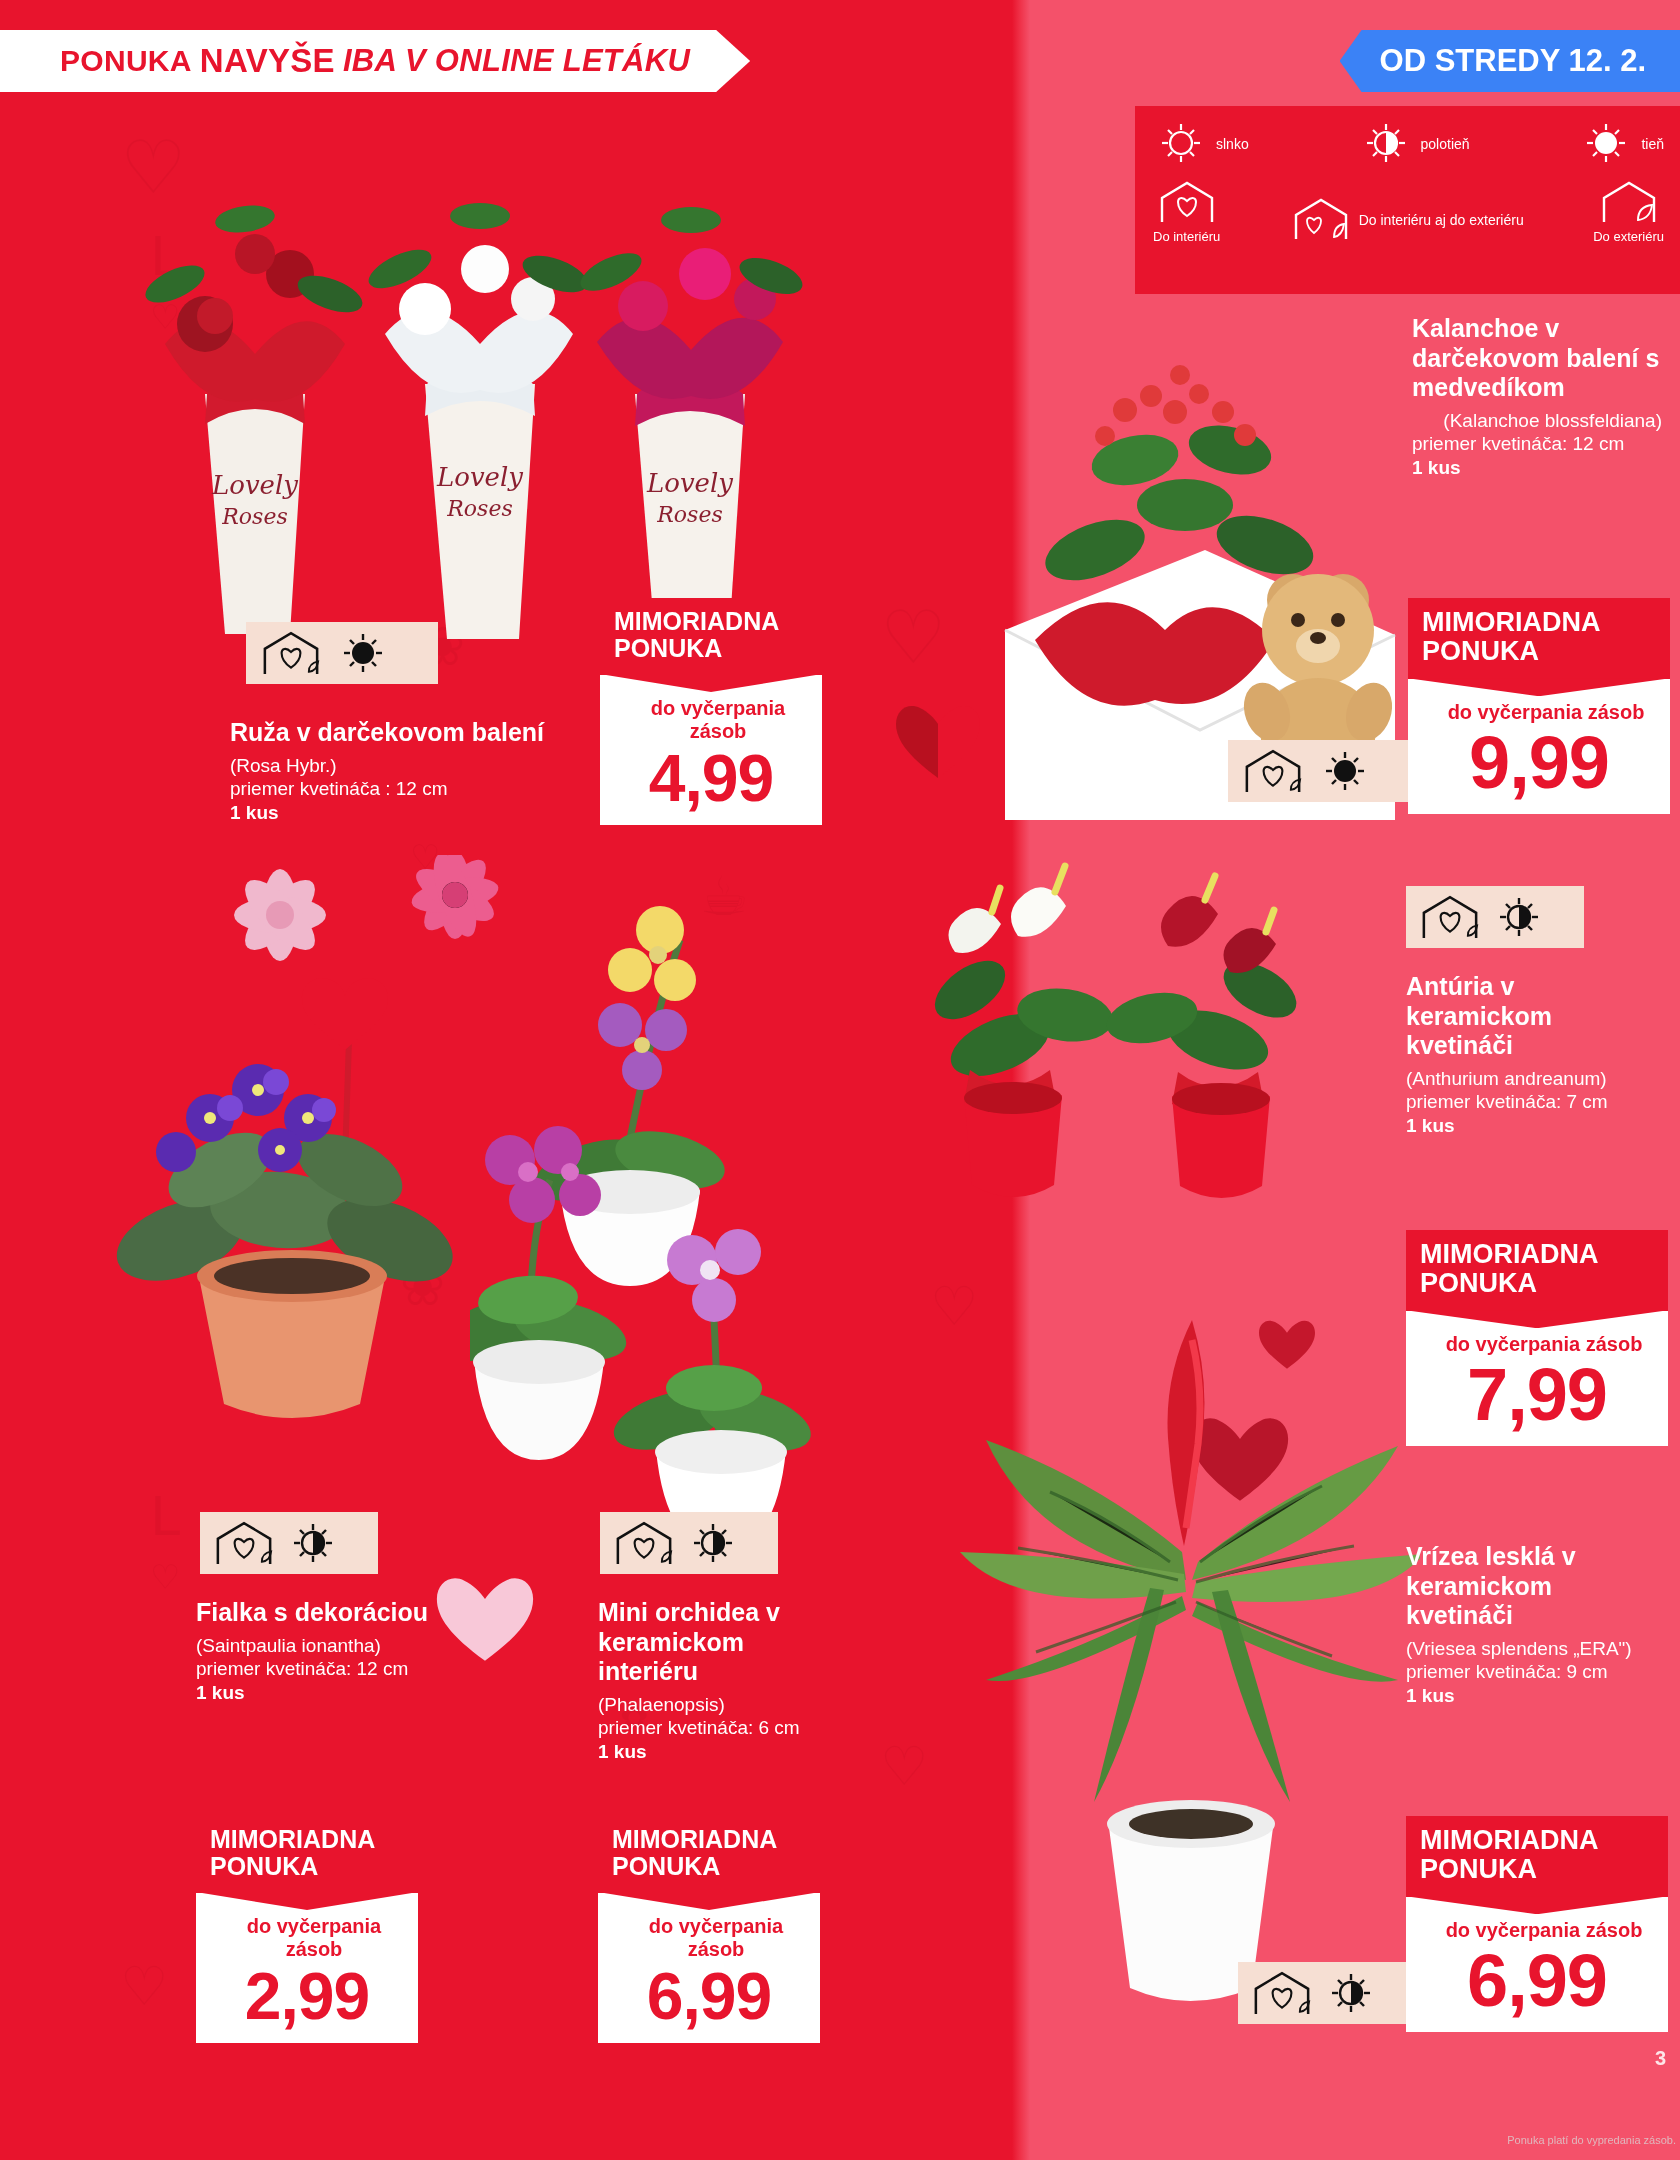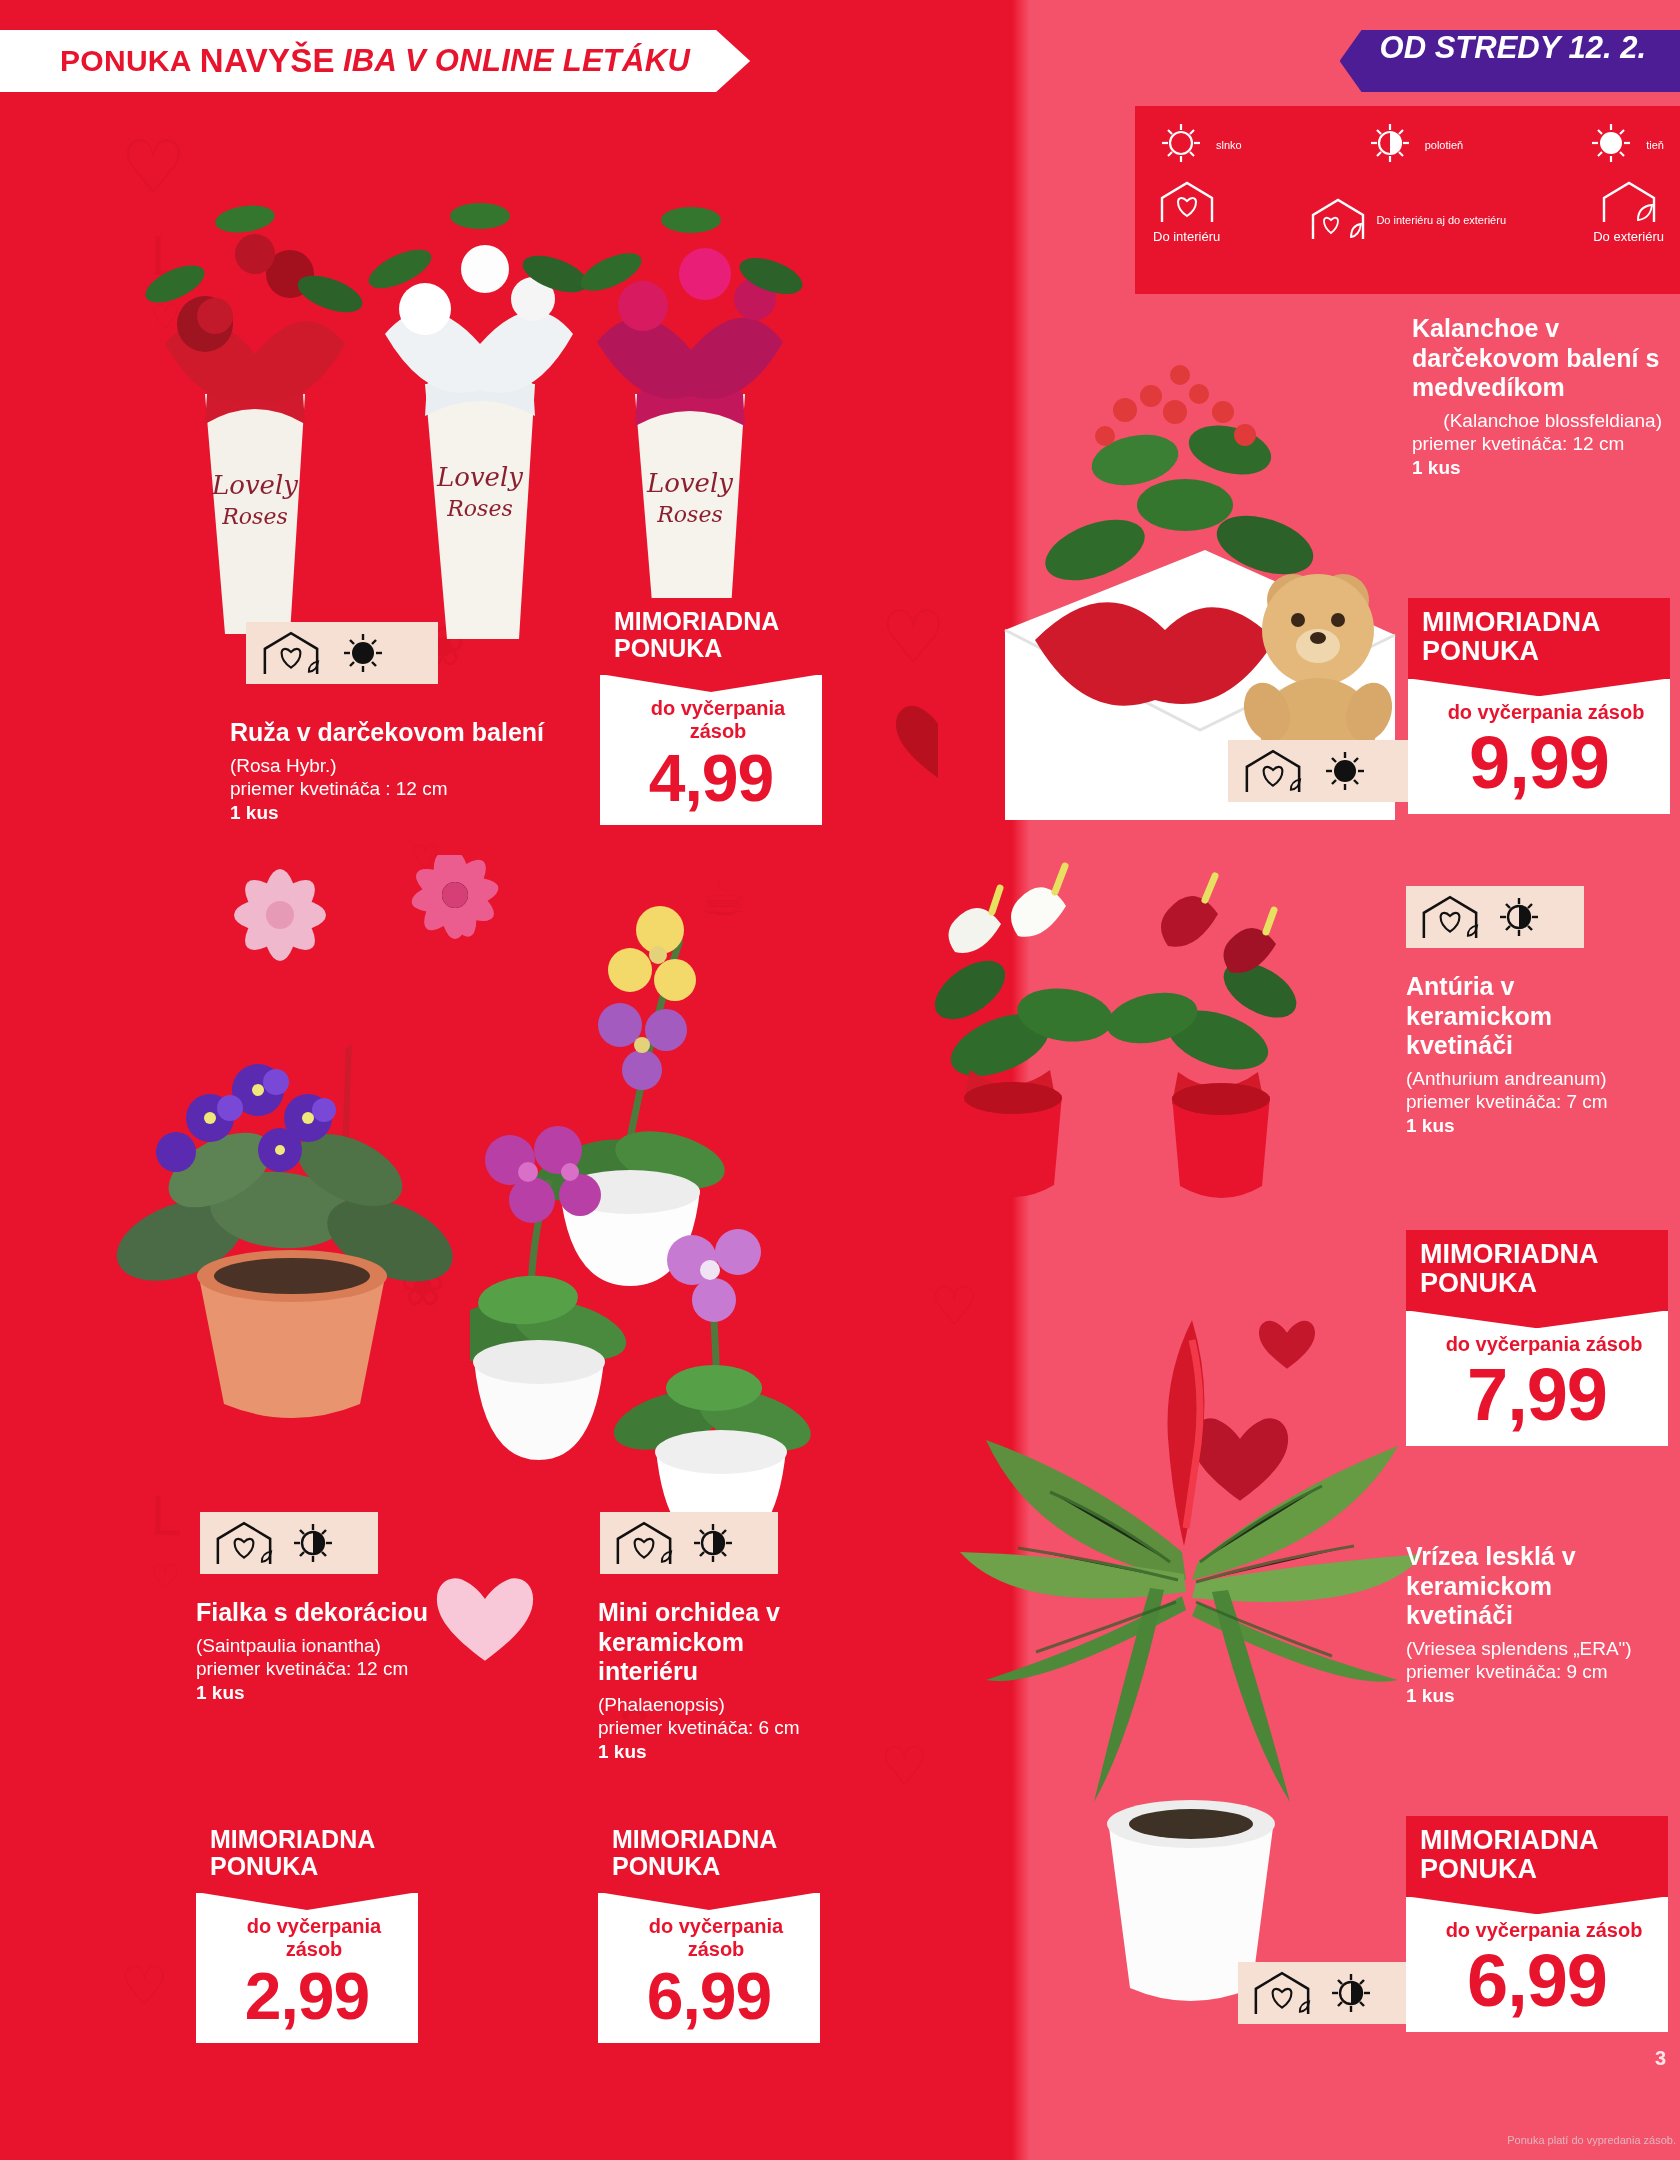--- a/index.html
+++ b/index.html
@@ -38,36 +38,35 @@
     display:flex; align-items:center; padding:0 30px 0 60px;
     font-size:30px; font-weight:bold; letter-spacing:.3px;
     clip-path: polygon(0 0, calc(100% - 34px) 0, 100% 50%, calc(100% - 34px) 100%, 0 100%);
     padding-right:60px;
   }
   .banner .em { font-weight:bold; font-size:33px; margin:0 8px; }
   .banner .it { font-style:italic; font-weight:bold; font-size:31px; }
 
   .date-badge {
     position:absolute; right:0; top:30px; height:62px;
-    background:#4c1d95; color:#fff; display:flex; 
+    background:#3b82f6; color:#fff; display:flex; align-items:center;
     padding:0 34px 0 40px; font-size:31px; font-weight:bold;
     clip-path: polygon(22px 0, 100% 0, 100% 100%, 22px 100%, 0 50%);
-    font-style: italic;
   }
 
   
   .legend {
     position:absolute; right:0; top:106px; width:545px; height:188px;
     background:#e8142d; color:#fff; padding:14px 16px 10px 18px;
   }
   .legend-row { display:flex; align-items:center; }
   .legend-row.top { justify-content:space-between; margin-bottom:10px; }
   .legend-row.bottom { justify-content:space-between; align-items:flex-end; }
   .legend-item { display:flex; align-items:center; gap:7px; }
-  .legend-label { font-size:11px; line-height:1.12; }
+  .legend-label { font-size:14px; line-height:1.12; }
   .sun-ico { width:56px; height:46px; }
   .house-ico { width:62px; height:44px; }
   .legend-item.stacked { flex-direction:column; align-items:center; gap:2px; }
   .legend-item.stacked .legend-label { font-size:13px; }
 
   
   .ptitle { font-size:25px; font-weight:bold; color:#fff; line-height:1.18; }
   .psub   { font-size:19px; color:#fff; line-height:1.25; }
   .pbold  { font-size:19px; color:#fff; font-weight:bold; line-height:1.25; }
 

